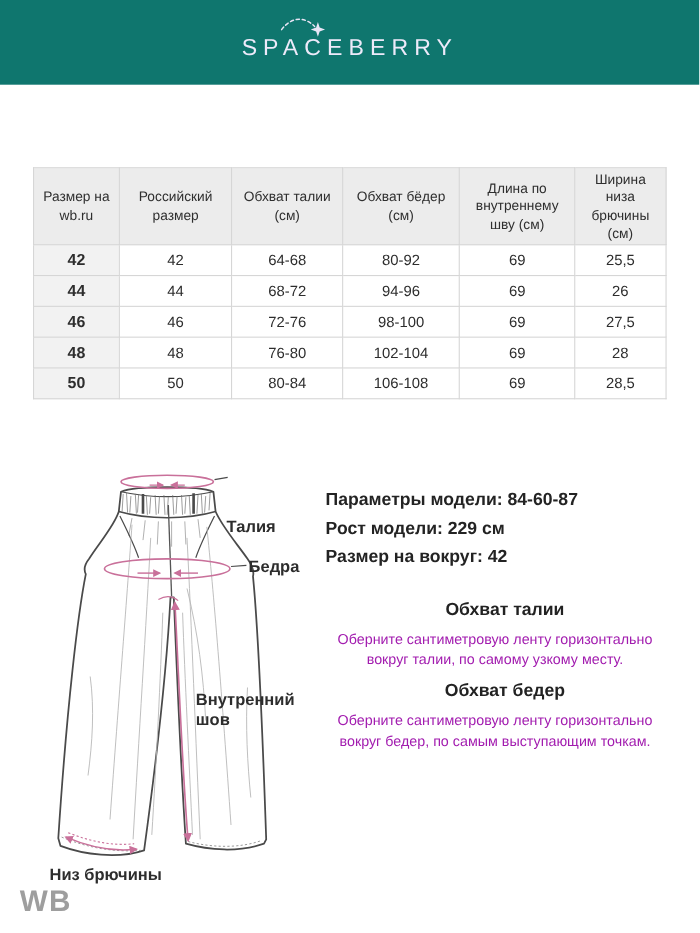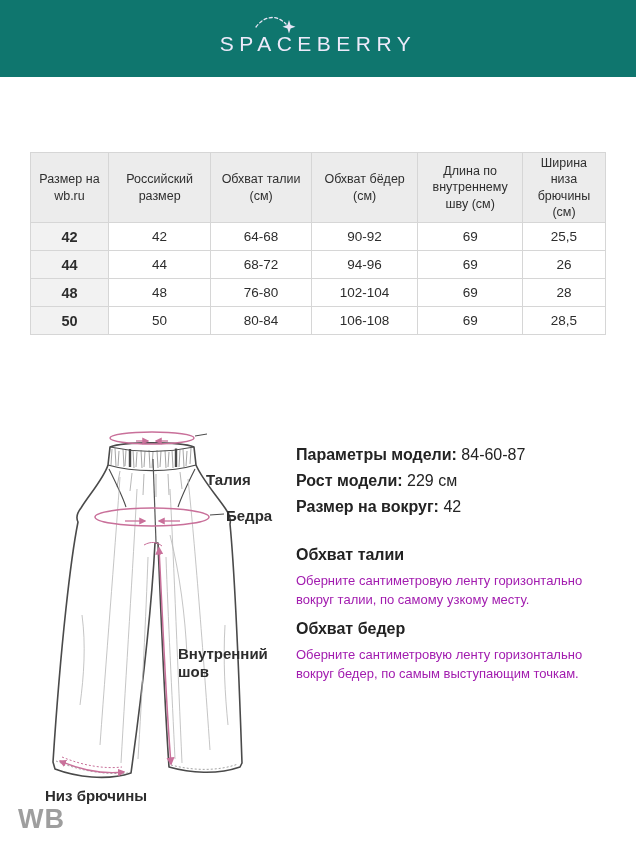--- a/index.html
+++ b/index.html
@@ -37,29 +37,29 @@
   .c1{width:76px}.c2{width:100px}.c3{width:98px}.c4{width:104px}.c5{width:102px}.c6{width:81px}
 
   
   .diagram { position:absolute; left:20px; top:415px; width:270px; height:412px; }
   .diagram svg { position:absolute; left:0; top:0; }
   .dg-label {
     position:absolute; font-size:15px; font-weight:600; color:#2d2d2d; line-height:1.2;
   }
   .lbl-waist { left:186px; top:12px;margin-top:44px; }
   .lbl-hips  { left:206px; top:92px; }
-  .lbl-inseam{ left:158px; top:230px; width:106px; }
+  .lbl-inseam{ left:158px; top:213px; width:106px; }
   .lbl-hem   { left:25px;  top:372px; }
 
   
   .info-col { position:absolute; left:296px; top:442px; width:326px; }
   .model-line { font-size:16px; line-height:26px; color:#232323; }
   .model-line .lbl { font-weight:700; }
-  .model-line .val { font-weight:400; }
-  .sections { margin-top:24px; }
+  .model-line .val { font-weight:700; }
+  .sections { margin-top:24px;text-align:center; }
   .m-section { margin-bottom:9px; }
   .m-section h3 { font-size:16px; font-weight:700; color:#222; line-height:22px; margin-bottom:6px; }
   .m-section p  { font-size:13px; font-weight:400; color:#a21caf; line-height:18.5px; max-width:308px; }
 
   
   .watermark {
     position:absolute; left:18px; top:804px; font-size:27px; font-weight:700;
     color:#9e9e9e; letter-spacing:1px;
   }
 </style>
@@ -87,31 +87,39 @@
         <th class="c4">Обхват бёдер (см)</th>
         <th class="c5">Длина по внутреннему шву (см)</th>
         <th class="c6">Ширина низа брючины (см)</th>
       </tr>
     </thead>
     <tbody>
       <tr>
         <td class="wbsize">42</td>
         <td>42</td>
         <td>64-68</td>
-        <td>90-92</td>
+        <td>80-92</td>
         <td>69</td>
         <td>25,5</td>
       </tr>
       <tr>
         <td class="wbsize">44</td>
         <td>44</td>
         <td>68-72</td>
         <td>94-96</td>
         <td>69</td>
         <td>26</td>
+      </tr>
+      <tr>
+        <td class="wbsize">46</td>
+        <td>46</td>
+        <td>72-76</td>
+        <td>98-100</td>
+        <td>69</td>
+        <td>27,5</td>
       </tr>
       <tr>
         <td class="wbsize">48</td>
         <td>48</td>
         <td>76-80</td>
         <td>102-104</td>
         <td>69</td>
         <td>28</td>
       </tr>
       <tr>

